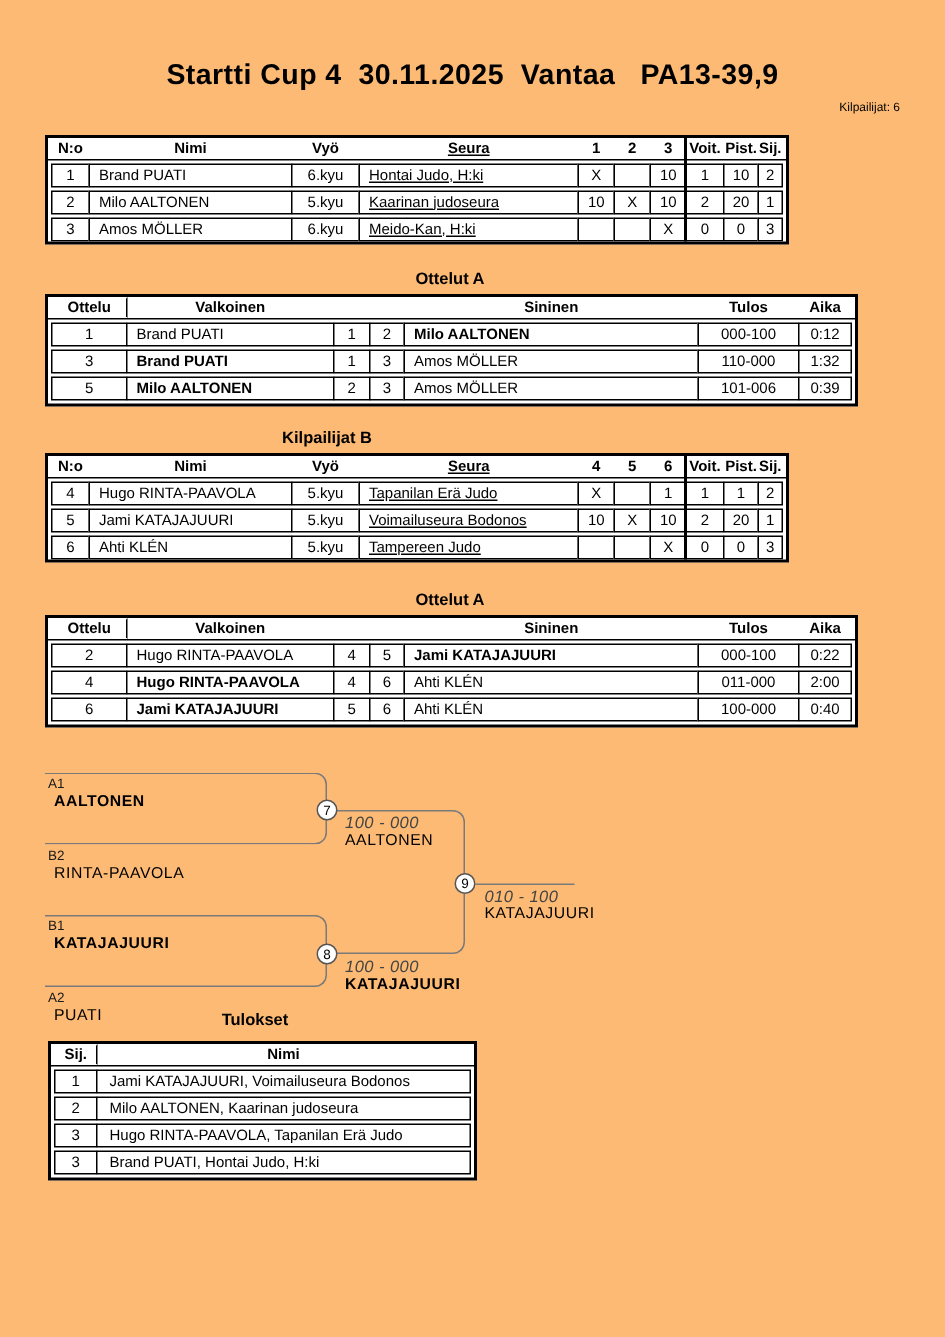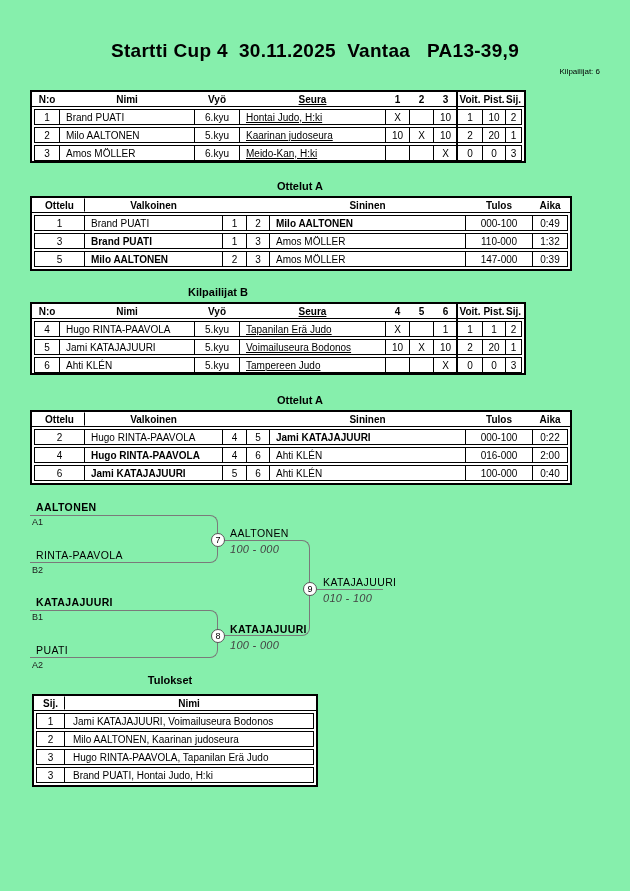--- a/index.html
+++ b/index.html
@@ -1,18 +1,18 @@
 <!DOCTYPE html>
 <html><head>
 <meta charset="utf-8">
 <style>
   * { margin:0; padding:0; box-sizing:border-box; }
   html,body { background:#e8e8e8; }
   .page {
-    position:relative; width:630px; height:891px; background:#86efac;
+    position:relative; width:630px; height:891px; background:#fdba74;
     font-family:"Liberation Sans", sans-serif; color:#000; overflow:hidden;
     margin:0 auto;
   }
   .abs { position:absolute; }
   .doc-title {
     top:40px; left:0; width:630px; text-align:center;
     font-size:19px; font-weight:bold; white-space:pre; letter-spacing:0.3px;
   }
   .sect-title { font-size:11px; font-weight:bold; text-align:center; }
   .participants { font-size:8px; text-align:right; }
@@ -48,21 +48,21 @@
 
   
   .rc0{width:29px;} .rc1{flex:1;}
   .brow .rc1 { justify-content:flex-start; padding-left:8px; }
 
   
   .bk-line { position:absolute; border:0 solid #7a7a7a; }
   .elbow-tr { border-top-width:1px; border-right-width:1px; border-top-right-radius:8px; }
   .elbow-br { border-bottom-width:1px; border-right-width:1px; border-bottom-right-radius:8px; }
   .hline { border-top-width:1px; }
-  .bk-name { position:absolute; font-size:10.5px; letter-spacing:0.4px; white-space:nowrap; }
+  .bk-name { position:absolute; font-size:10.5px; letter-spacing:0.4px; white-space:nowrap;margin-top:27px; }
   .bk-code { position:absolute; font-size:9px; color:#1a1a1a; }
   .bk-score { position:absolute; font-size:11px; color:#444; letter-spacing:0.3px;font-style:italic; }
   .bk-circle { position:absolute; width:14px; height:14px; border:1px solid #555;
                border-radius:50%; background:#fff; z-index:3;
                display:flex; align-items:center; justify-content:center; font-size:9px; }
 </style>
 </head>
 <body>
 
 <div class="page">
@@ -134,38 +134,38 @@
       <div class="hc mc5">Tulos</div>
       <div class="hc mc6">Aika</div>
     </div>
     <div class="brow">
       <div class="bc mc0">1</div>
       <div class="bc mc1">Brand PUATI</div>
       <div class="bc mc2">1</div>
       <div class="bc mc3">2</div>
       <div class="bc mc4 b">Milo AALTONEN</div>
       <div class="bc mc5">000-100</div>
-      <div class="bc mc6">0:49</div>
+      <div class="bc mc6">0:12</div>
     </div>
     <div class="brow">
       <div class="bc mc0">3</div>
       <div class="bc mc1 b">Brand PUATI</div>
       <div class="bc mc2">1</div>
       <div class="bc mc3">3</div>
       <div class="bc mc4">Amos MÖLLER</div>
       <div class="bc mc5">110-000</div>
       <div class="bc mc6">1:32</div>
     </div>
     <div class="brow">
       <div class="bc mc0">5</div>
       <div class="bc mc1 b">Milo AALTONEN</div>
       <div class="bc mc2">2</div>
       <div class="bc mc3">3</div>
       <div class="bc mc4">Amos MÖLLER</div>
-      <div class="bc mc5">147-000</div>
+      <div class="bc mc5">101-006</div>
       <div class="bc mc6">0:39</div>
     </div>
   </div>
 
   <div class="abs sect-title" style="left:118px; top:286px; width:200px;">Kilpailijat B</div>
   <div class="tbl" style="left:30px; top:302px; width:496px;">
     <div class="hrow">
       <div class="hc pc0">N:o</div>
       <div class="hc pc1">Nimi</div>
       <div class="hc pc2">Vyö</div>
@@ -235,21 +235,21 @@
       <div class="bc mc4 b">Jami KATAJAJUURI</div>
       <div class="bc mc5">000-100</div>
       <div class="bc mc6">0:22</div>
     </div>
     <div class="brow">
       <div class="bc mc0">4</div>
       <div class="bc mc1 b">Hugo RINTA-PAAVOLA</div>
       <div class="bc mc2">4</div>
       <div class="bc mc3">6</div>
       <div class="bc mc4">Ahti KLÉN</div>
-      <div class="bc mc5">016-000</div>
+      <div class="bc mc5">011-000</div>
       <div class="bc mc6">2:00</div>
     </div>
     <div class="brow">
       <div class="bc mc0">6</div>
       <div class="bc mc1 b">Jami KATAJAJUURI</div>
       <div class="bc mc2">5</div>
       <div class="bc mc3">6</div>
       <div class="bc mc4">Ahti KLÉN</div>
       <div class="bc mc5">100-000</div>
       <div class="bc mc6">0:40</div>

